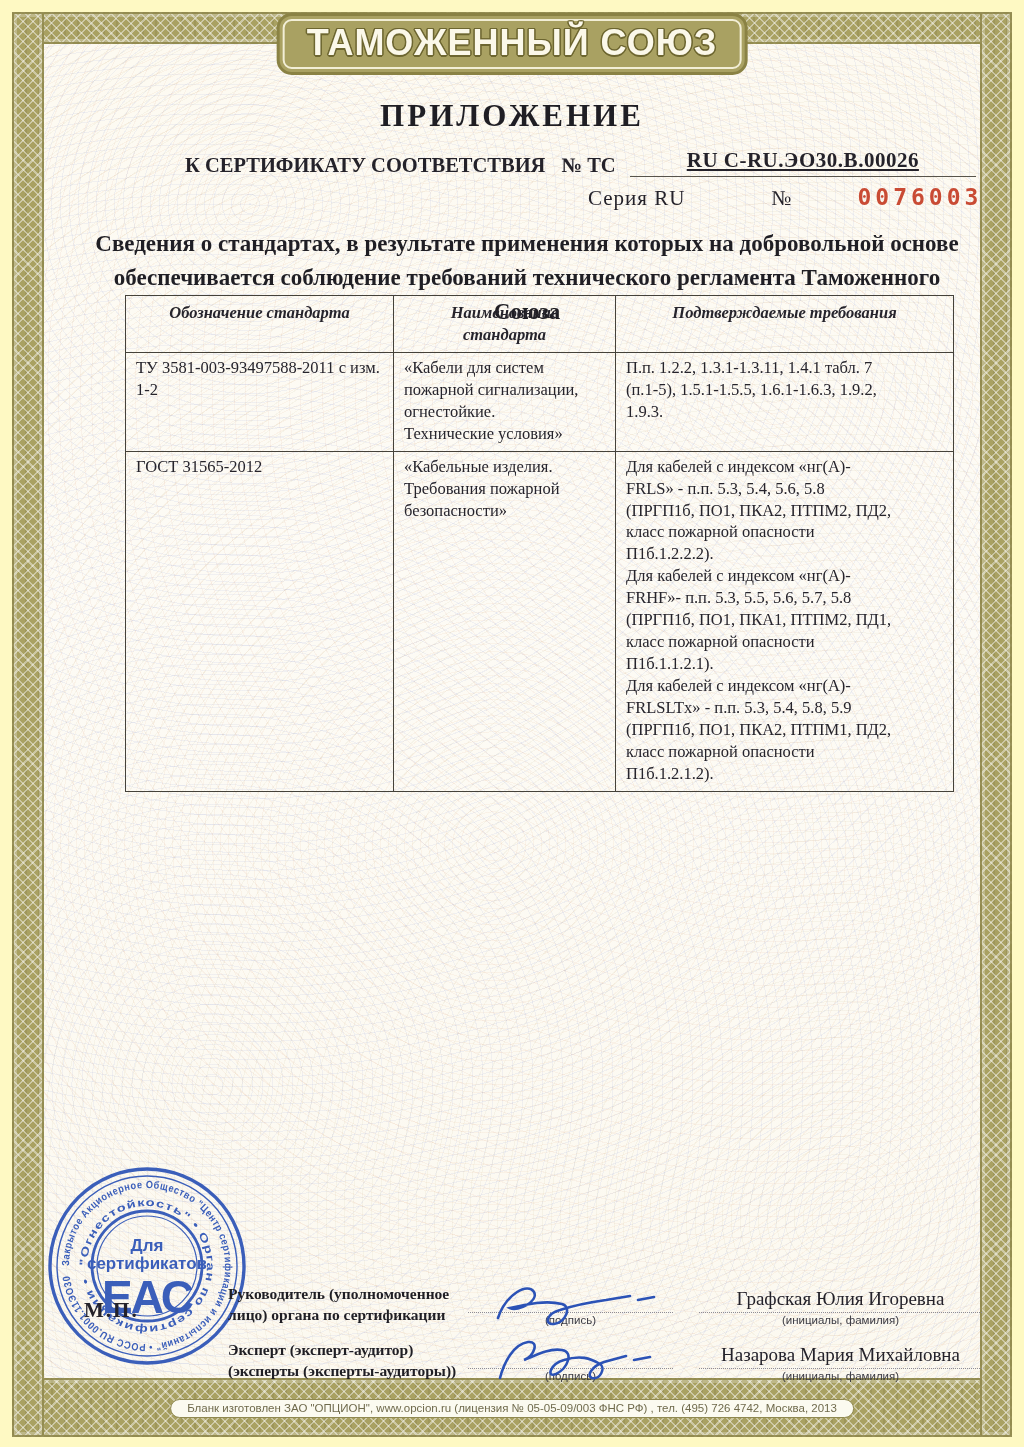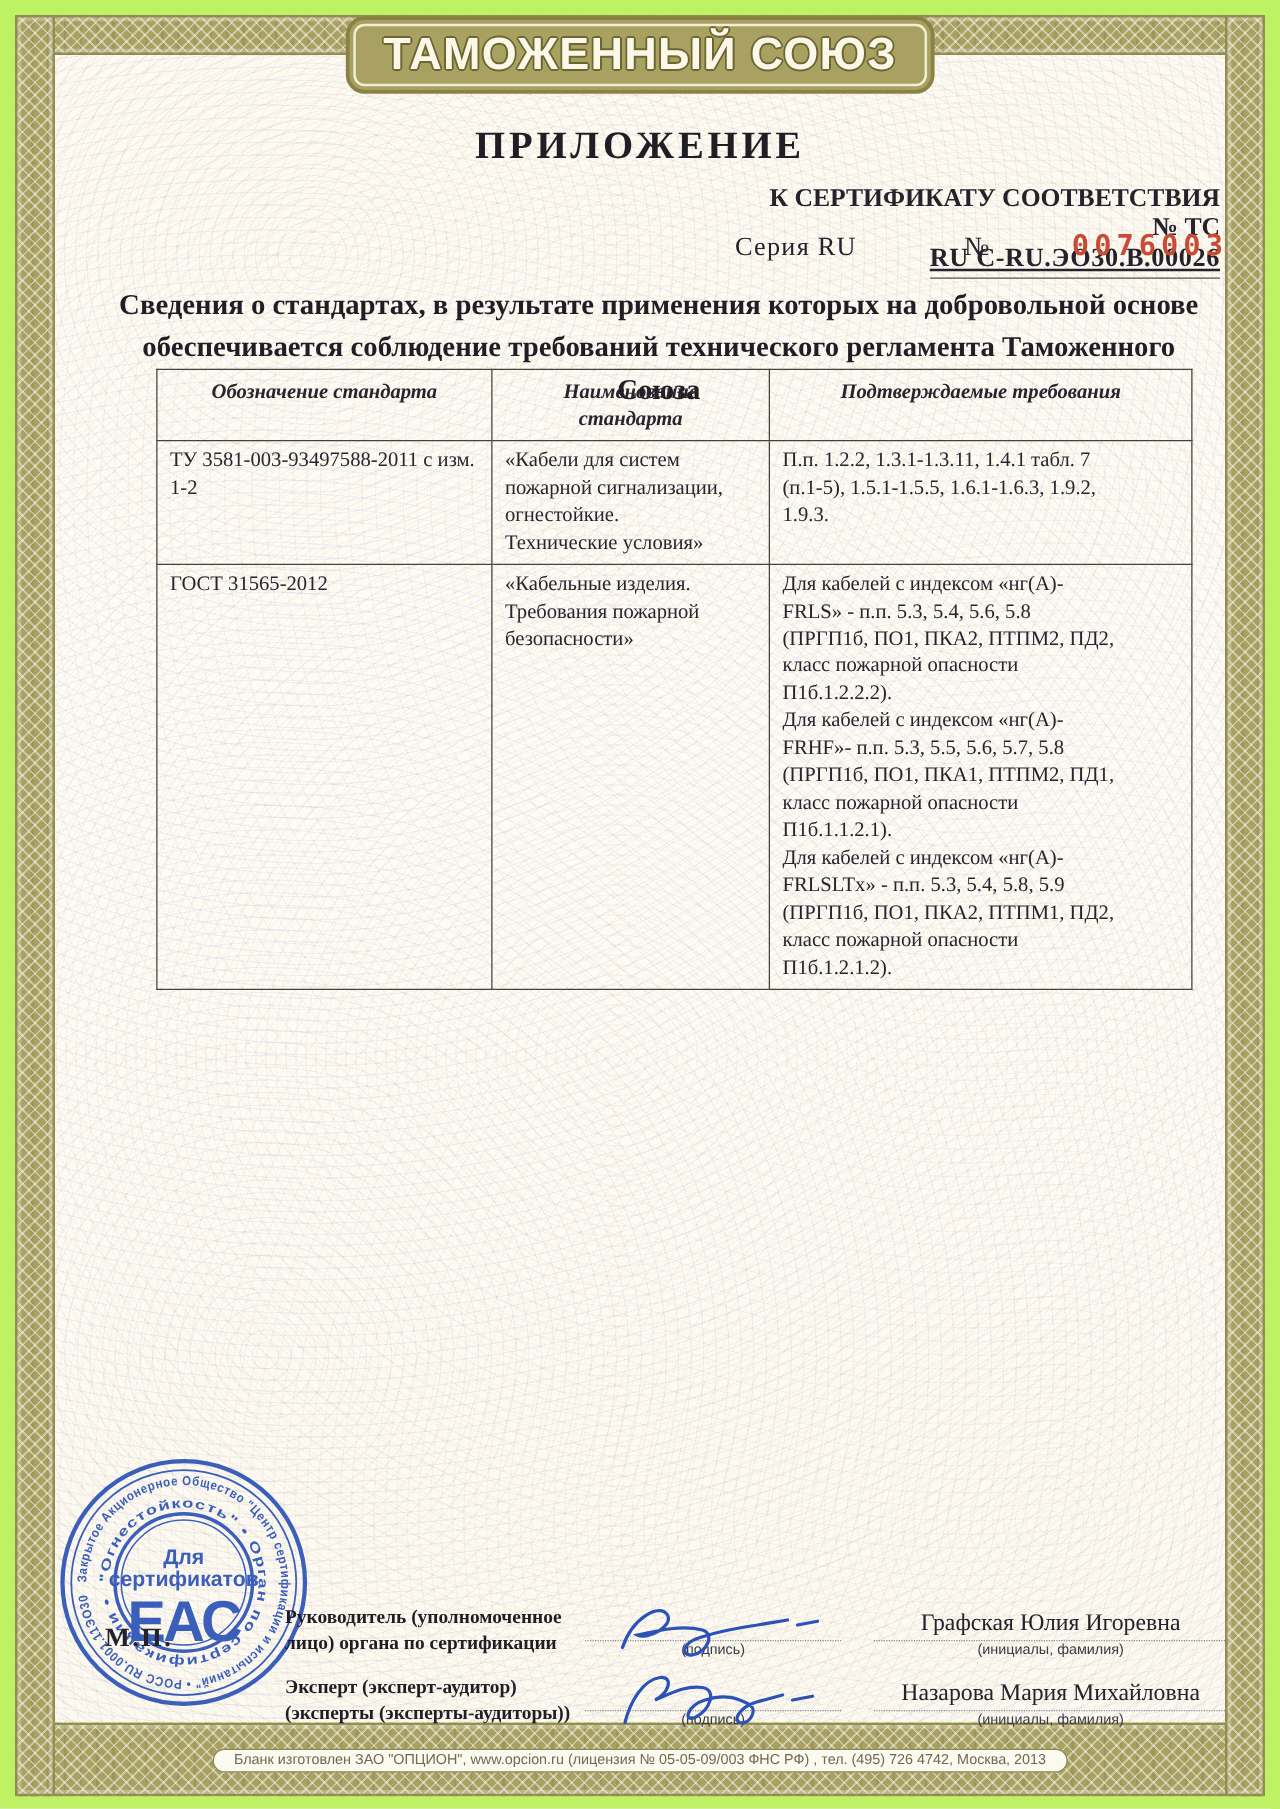--- a/index.html
+++ b/index.html
@@ -1,18 +1,18 @@
 <!DOCTYPE html>
 <html><head>
 <meta charset="utf-8">
 <style>
   html,body{margin:0;padding:0;background:#e8e8e8;}
   .page{
     position:relative;width:1024px;height:1447px;margin:0 auto;
-    background:#bef264;overflow:hidden;
+    background:#fef9c3;overflow:hidden;
     font-family:"Liberation Serif",serif;color:#24222a;
   }
   
   .band{
     position:absolute;z-index:1;
     background-color:#a9a162;
     background-image:
       repeating-linear-gradient(45deg, rgba(255,255,255,.42) 0 1.5px, transparent 1.5px 7px),
       repeating-linear-gradient(-45deg, rgba(255,255,255,.42) 0 1.5px, transparent 1.5px 7px),
       repeating-linear-gradient(90deg, rgba(120,112,60,.22) 0 2px, transparent 2px 13px);
@@ -46,21 +46,21 @@
                 -1px -1px #6d6630,1px 1px #6d6630,-1px 1px #6d6630,1px -1px #6d6630;
     white-space:nowrap;
   }
   .content{position:absolute;inset:0;z-index:3;}
   .doc-title{
     position:absolute;top:98px;left:0;width:100%;text-align:center;
     font-size:31px;font-weight:bold;letter-spacing:3px;color:#1f1e24;
   }
   .cert-line{
     position:absolute;top:148px;left:185px;right:48px;
-    display:flex;align-items:flex-end;font-weight:bold;font-size:20.5px;flex-direction:column;
+    display:flex;align-items:flex-end;font-weight:bold;font-size:20.5px;
   }
   .cert-label{white-space:nowrap;}
   .cert-no-label{white-space:nowrap;margin-left:16px;}
   .cert-number-wrap{flex:1;margin-left:14px;border-bottom:1.2px solid #57534a;text-align:center;padding-bottom:3px;}
   .cert-number{font-size:21px;letter-spacing:.5px;text-decoration:underline;}
   .series-line{
     position:absolute;top:184px;left:588px;display:flex;align-items:baseline;font-size:21px;gap:44px;
   }
   .series-label{letter-spacing:1px;}
   .series-no-sign{margin-left:42px;}

